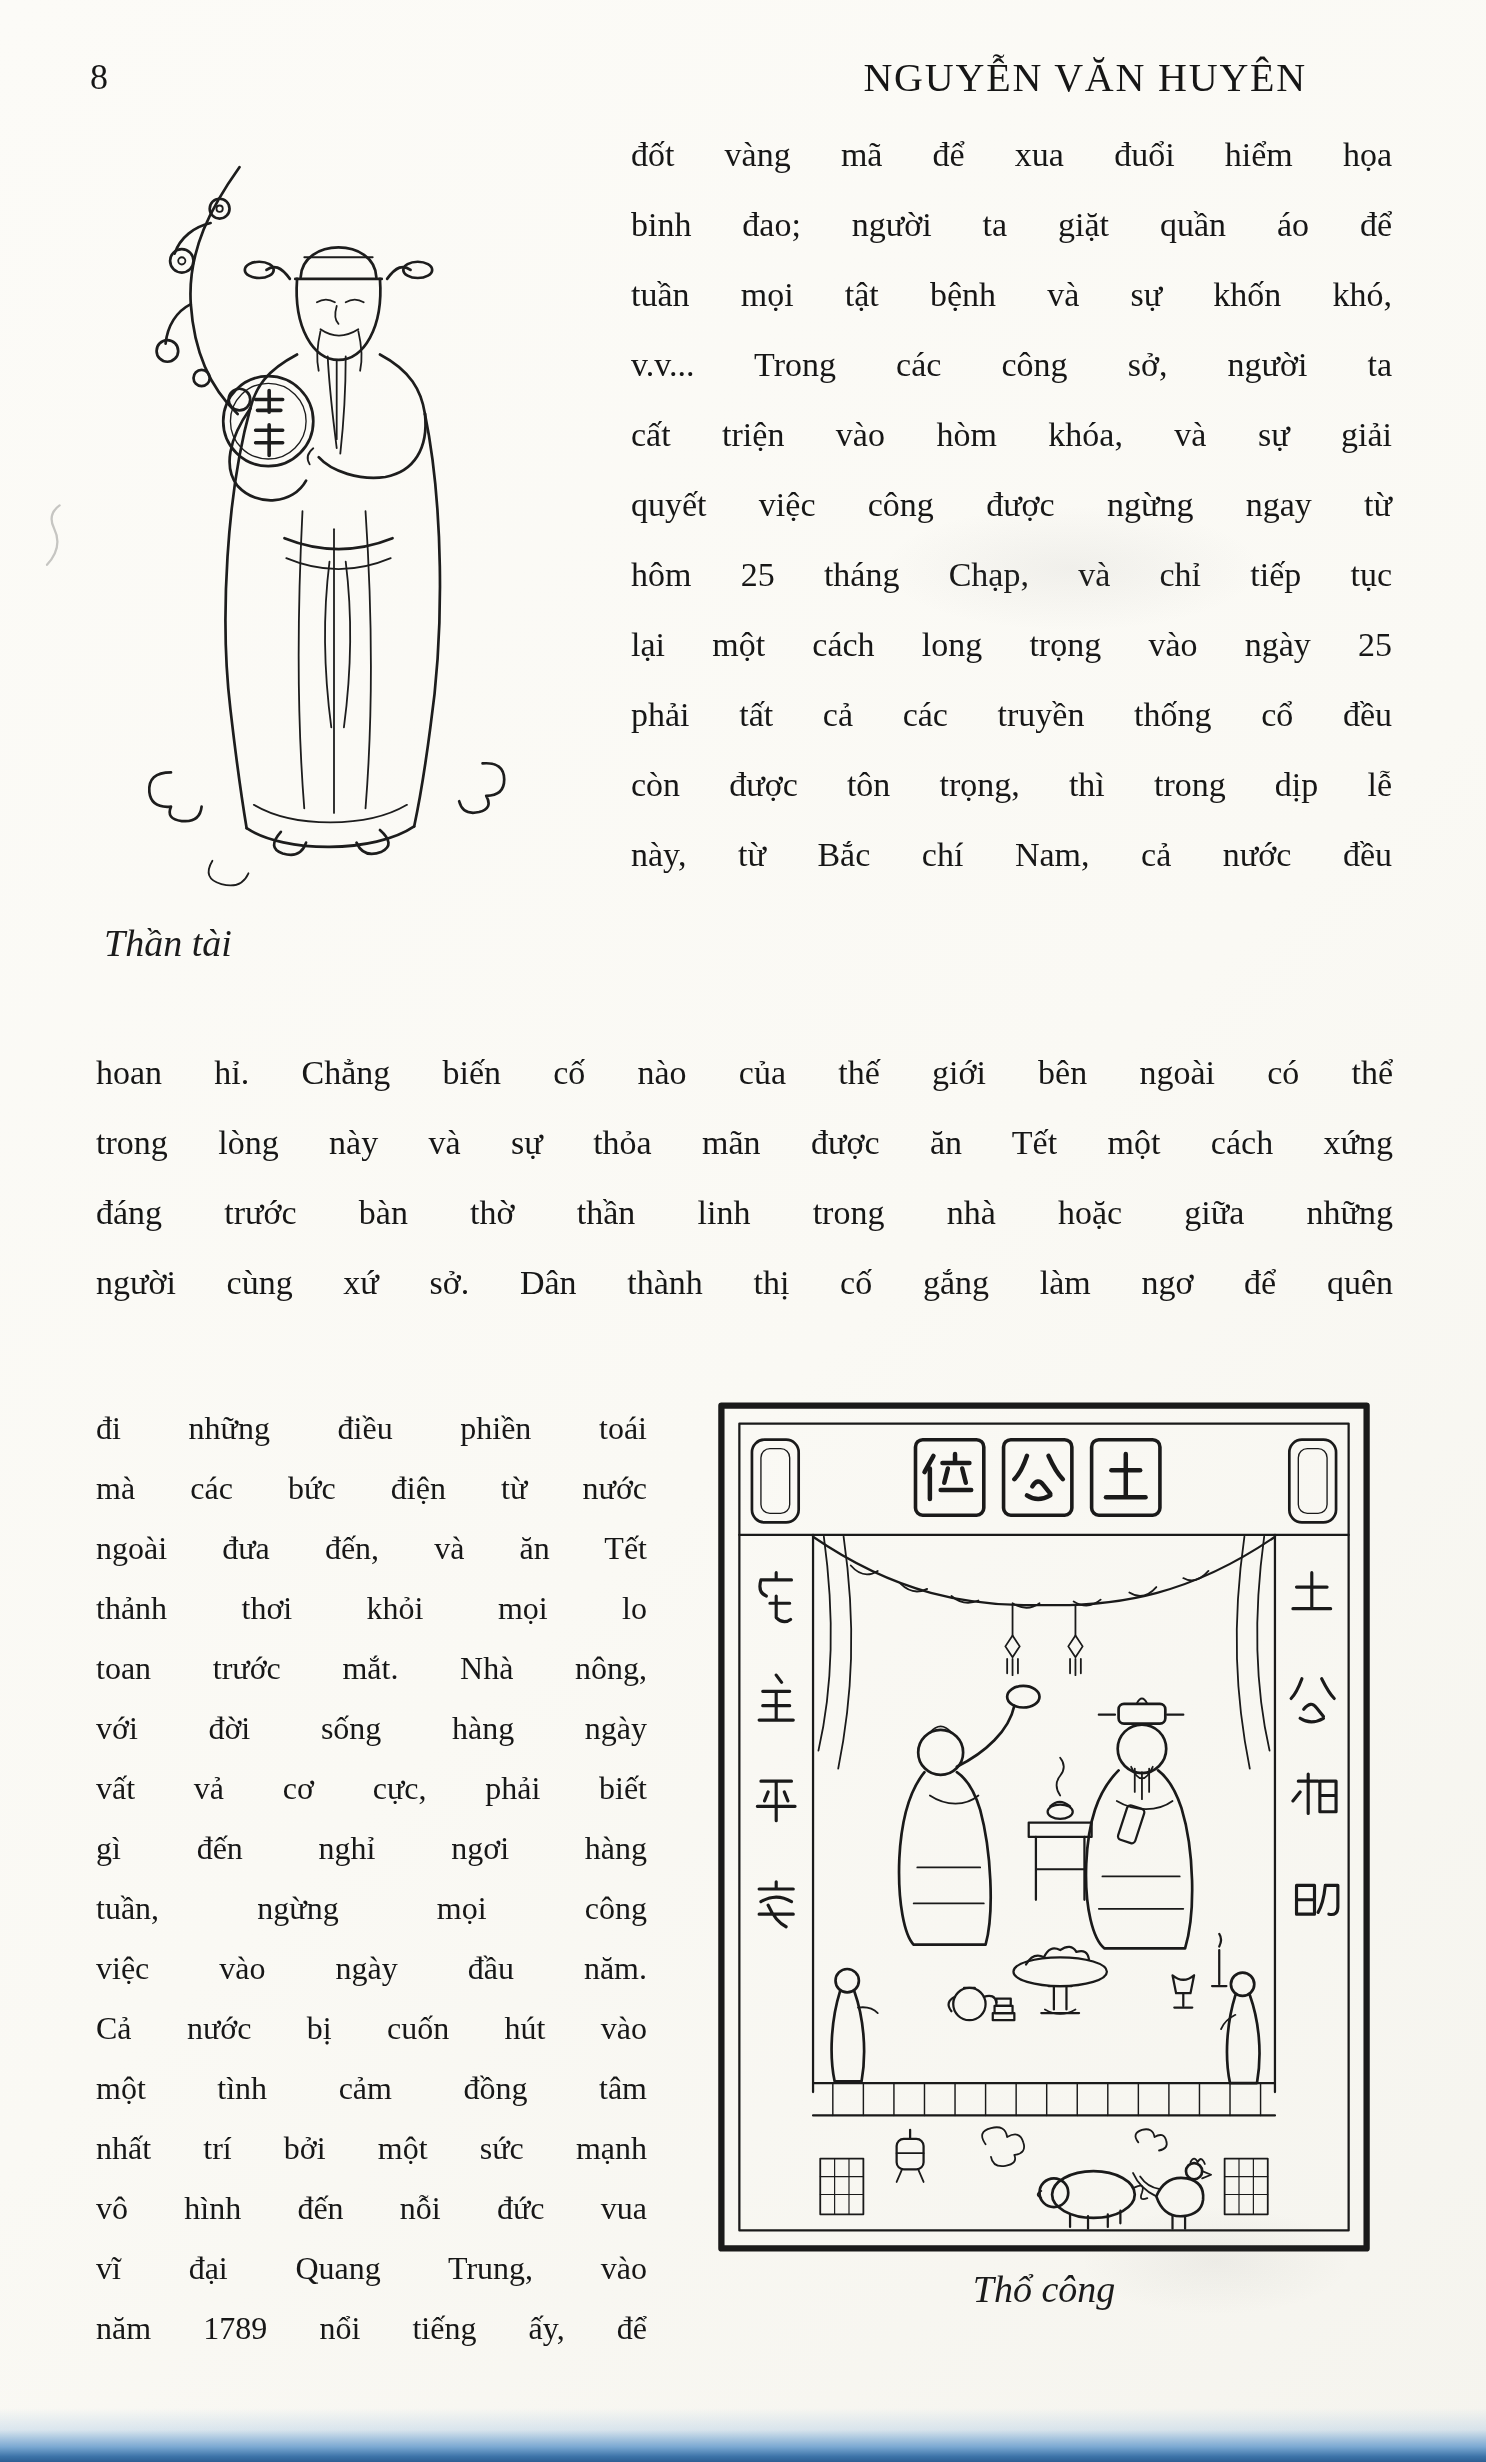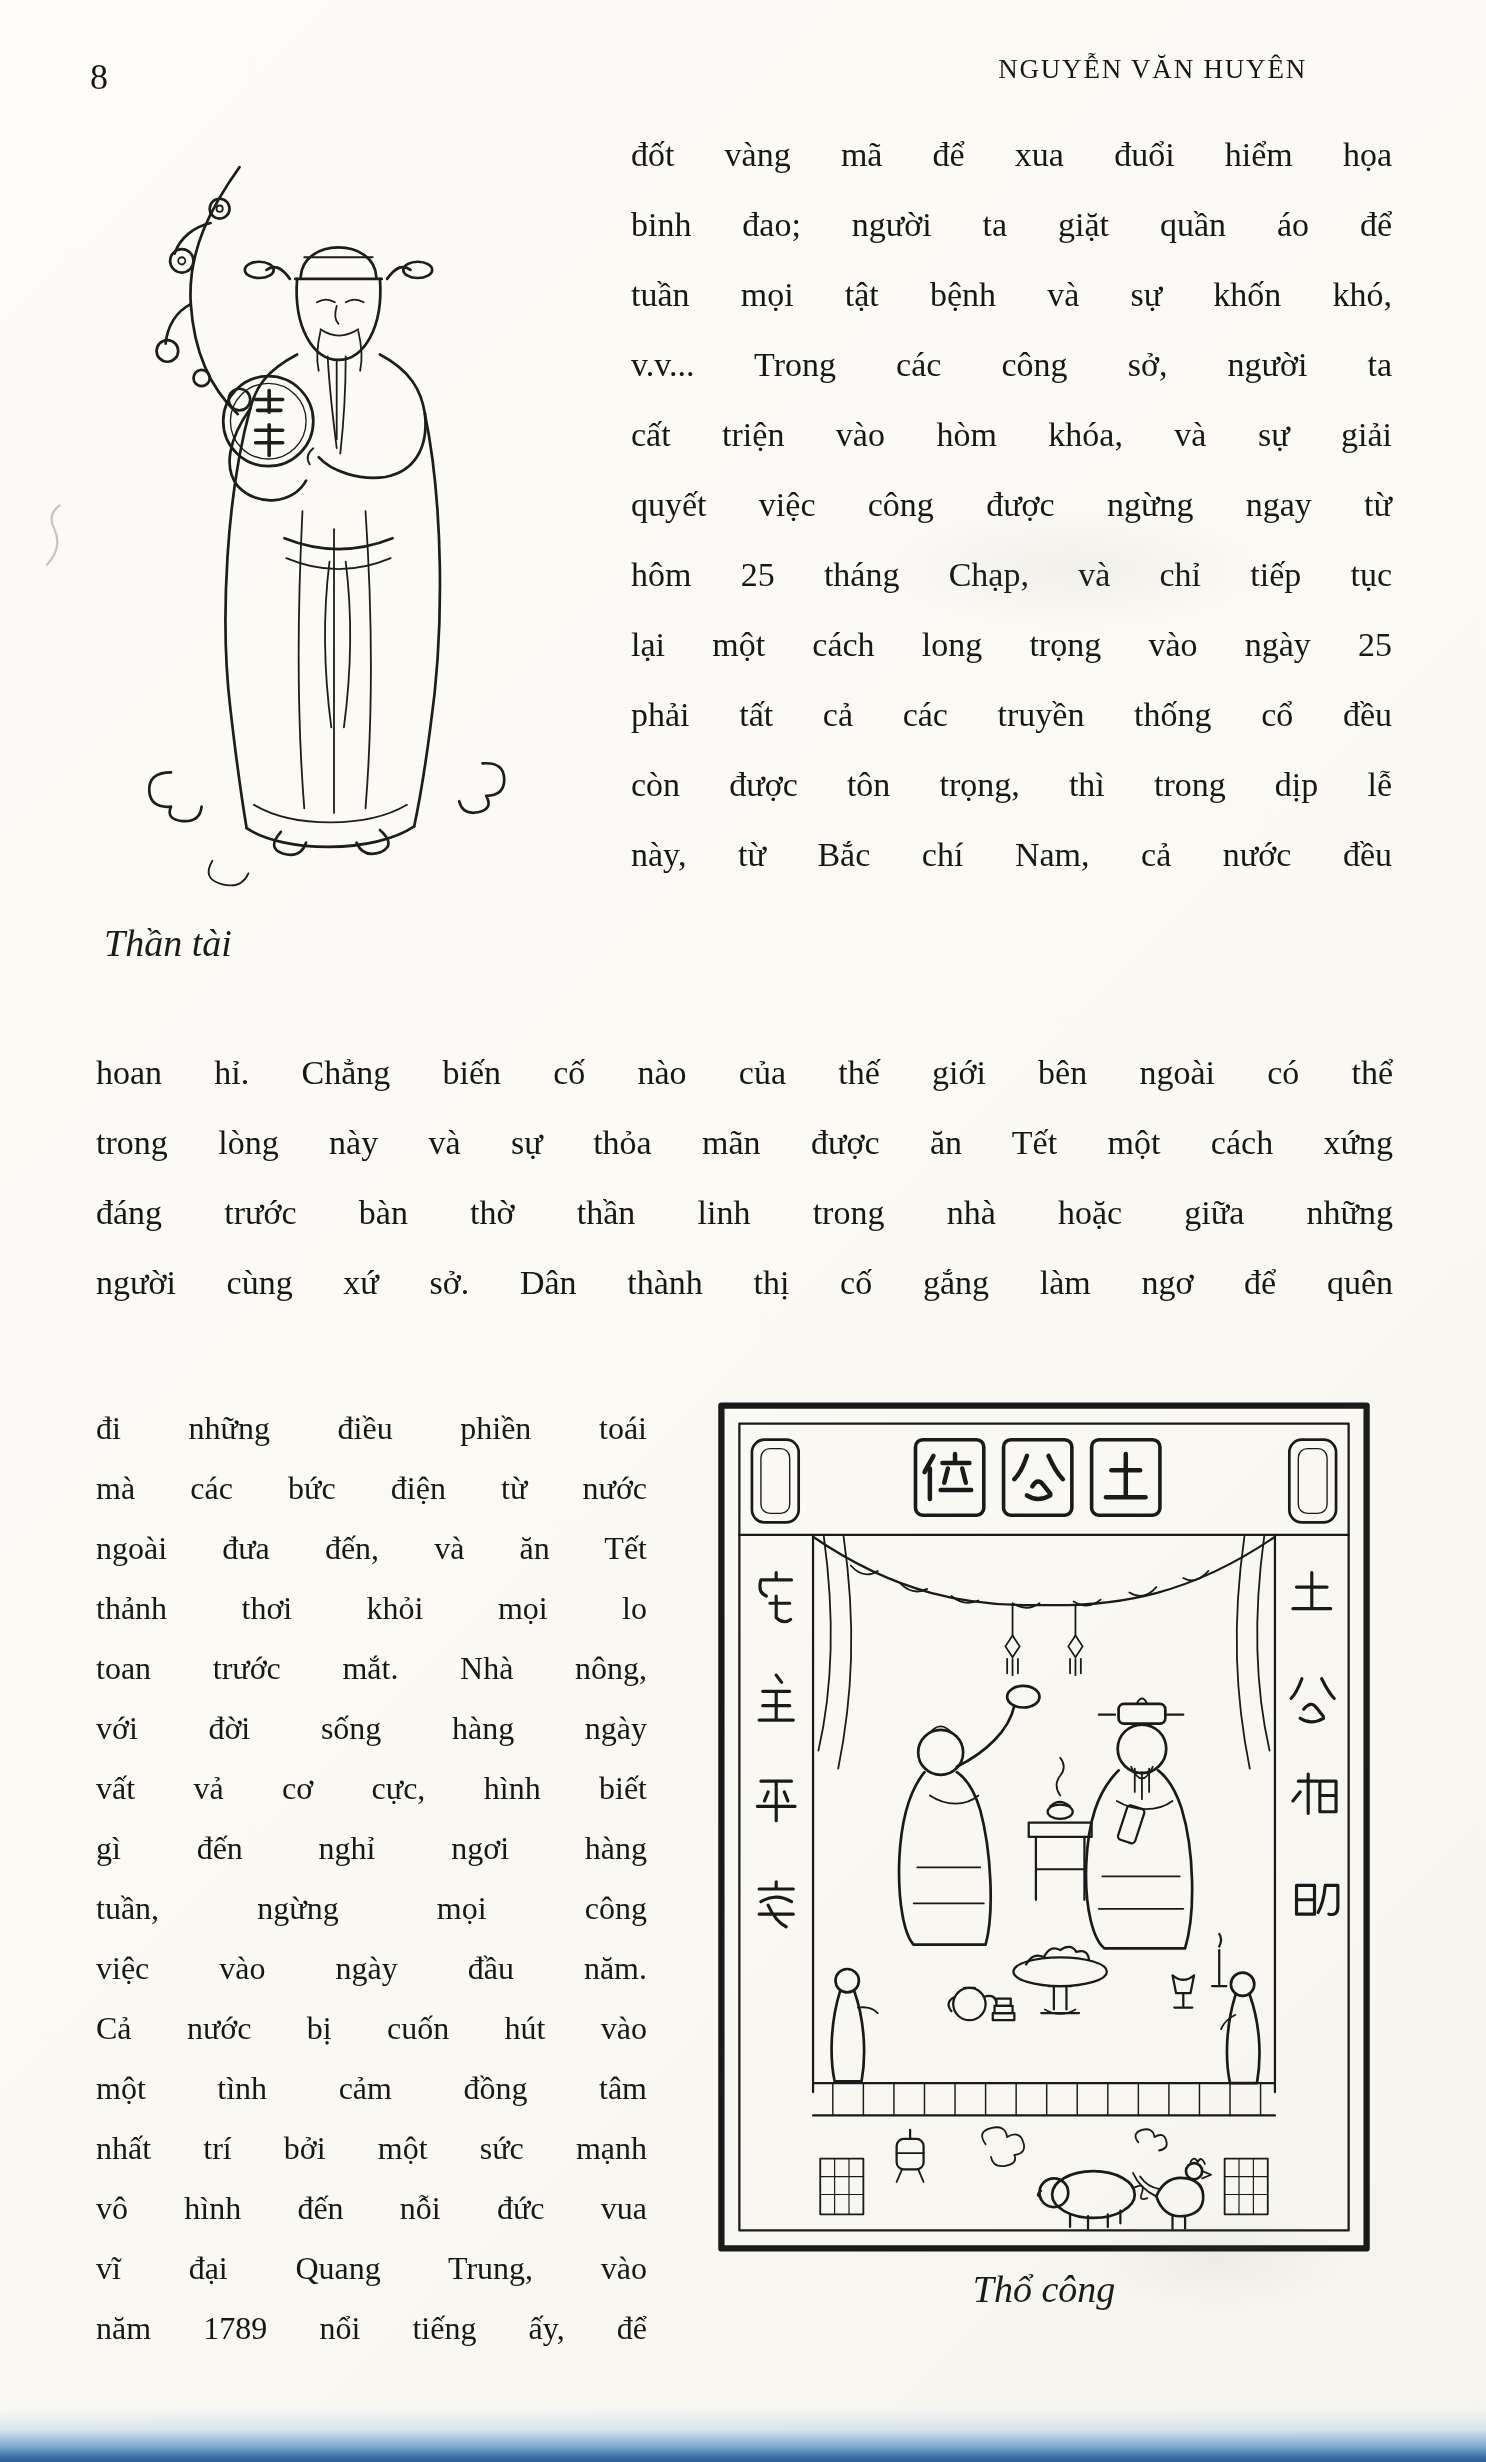--- a/index.html
+++ b/index.html
@@ -15,21 +15,21 @@
     position:absolute;inset:0;
     background:linear-gradient(135deg,#fcfbf7 0%,#faf9f4 55%,#f5f4ee 100%);
   }
   
   .page-number{
     position:absolute;left:90px;top:56px;
     font-size:36px;
   }
   .running-header{
     position:absolute;right:180px;top:54px;
-    font-size:27px;letter-spacing:1.8px;
+    font-size:40px;letter-spacing:1.8px;
   }
   
   .line{
     font-size:34px;line-height:70px;
     text-align:justify;text-align-last:justify;
     color:#171717;
   }
   .no-just{text-align-last:left;}
   .indent{text-indent:63px;}
   .col-right{position:absolute;left:631px;top:120px;width:761px;}
@@ -176,21 +176,21 @@
     <div class="line">người cùng xứ sở. Dân thành thị cố gắng làm ngơ để quên</div>
   </div>
 
   <div class="col-left">
     <div class="line">đi những điều phiền toái</div>
     <div class="line">mà các bức điện từ nước</div>
     <div class="line">ngoài đưa đến, và ăn Tết</div>
     <div class="line">thảnh thơi khỏi mọi lo</div>
     <div class="line">toan trước mắt. Nhà nông,</div>
     <div class="line">với đời sống hàng ngày</div>
-    <div class="line">vất vả cơ cực, hình biết</div>
+    <div class="line">vất vả cơ cực, phải biết</div>
     <div class="line">gì đến nghỉ ngơi hàng</div>
     <div class="line">tuần, ngừng mọi công</div>
     <div class="line">việc vào ngày đầu năm.</div>
     <div class="line">Cả nước bị cuốn hút vào</div>
     <div class="line">một tình cảm đồng tâm</div>
     <div class="line">nhất trí bởi một sức mạnh</div>
     <div class="line">vô hình đến nỗi đức vua</div>
     <div class="line">vĩ đại Quang Trung, vào</div>
     <div class="line">năm 1789 nổi tiếng ấy, để</div>
   </div>

